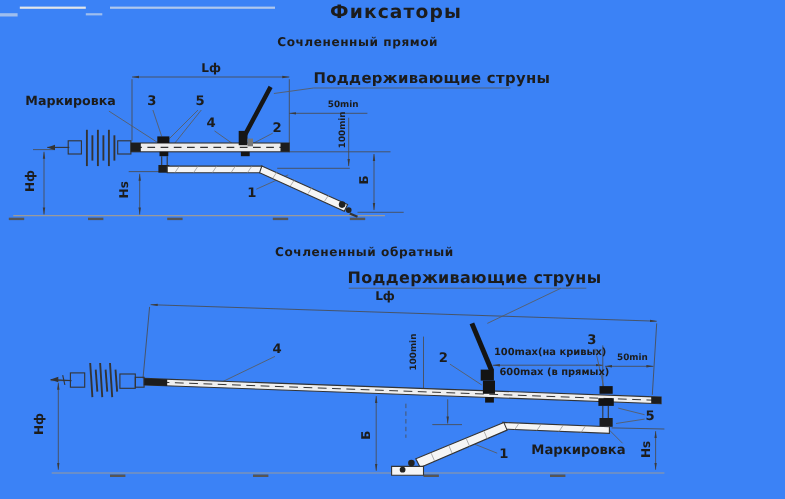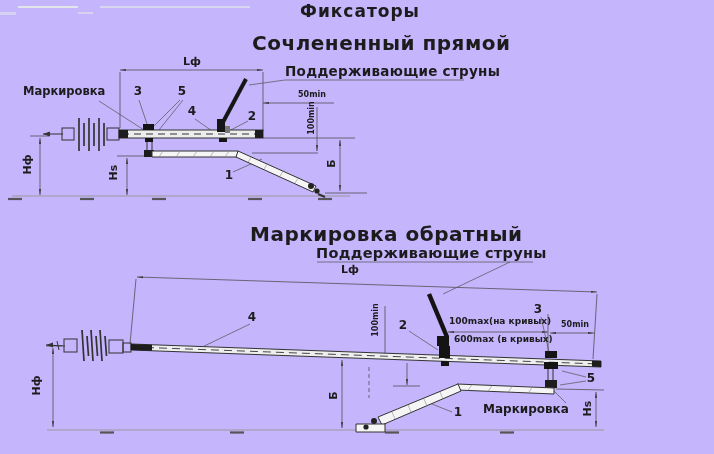--- a/index.html
+++ b/index.html
@@ -1,21 +1,21 @@
 <!DOCTYPE html>
 <html><head>
 <meta charset="utf-8">
 <style>
   html,body{margin:0;padding:0;background:#fff;}
-  #stage{position:relative;width:714px;height:454px;background:#c4b5fd;overflow:hidden;
+  #stage{position:relative;width:714px;height:454px;background:#3b82f6;overflow:hidden;
          font-family:"DejaVu Sans","Liberation Sans",sans-serif;color:#1c1c1c;}
   #drawing{position:absolute;left:0;top:0;}
   .lbl{position:absolute;white-space:nowrap;color:#1c1c1c;line-height:1;}
   .title{font-size:17px;font-weight:bold;letter-spacing:1px;text-align:center;}
-  .subtitle{font-size:20px;font-weight:bold;letter-spacing:.5px;}
+  .subtitle{font-size:11px;font-weight:bold;letter-spacing:.5px;}
   .note{font-size:13.5px;font-weight:600;letter-spacing:.3px;}
   .note-b{font-size:14.5px;font-weight:700;letter-spacing:.3px;}
   .mark{font-size:11.5px;font-weight:600;}
   .mark-b{font-size:12px;font-weight:700;}
   .part{font-size:12px;font-weight:bold;width:14px;text-align:center;}
   .dimtxt{font-size:8px;font-weight:bold;}
   .dimtxt2{font-size:9px;font-weight:bold;}
   .axis{font-size:11px;font-weight:bold;text-align:center;}
   .rot{transform:rotate(-90deg);transform-origin:center;}
   .ctr{text-align:center;}
@@ -278,25 +278,25 @@
   <div class="lbl dimtxt rot ctr" style="left:292px;top:114px;width:40px;">100min</div>
   <div class="lbl axis rot" style="left:321px;top:158px;width:20px;">Б</div>
   <div class="lbl axis rot" style="left:12px;top:159px;width:30px;">Нф</div>
   <div class="lbl axis rot" style="left:98px;top:167px;width:30px;">Нs</div>
   <div class="lbl part" style="left:131px;top:85px;">3</div>
   <div class="lbl part" style="left:175px;top:85px;">5</div>
   <div class="lbl part" style="left:185px;top:105px;">4</div>
   <div class="lbl part" style="left:245px;top:110px;">2</div>
   <div class="lbl part" style="left:222px;top:169px;">1</div>
 
-  <div class="lbl subtitle" style="left:250px;top:224px;">Маркировка обратный</div>
+  <div class="lbl subtitle" style="left:250px;top:224px;">Сочлененный обратный</div>
   <div class="lbl note-b" style="left:316px;top:246px;">Поддерживающие струны</div>
   <div class="lbl axis ctr" style="left:336px;top:264px;width:28px;">Lф</div>
   <div class="lbl dimtxt2" style="left:449px;top:317px;">100max(на кривых)</div>
-  <div class="lbl dimtxt2" style="left:454px;top:335px;">600max (в кривых)</div>
+  <div class="lbl dimtxt2" style="left:454px;top:335px;">600max (в прямых)</div>
   <div class="lbl dimtxt" style="left:561px;top:321px;">50min</div>
   <div class="lbl dimtxt rot ctr" style="left:354px;top:316px;width:44px;">100min</div>
   <div class="lbl axis rot" style="left:323px;top:390px;width:20px;">Б</div>
   <div class="lbl axis rot" style="left:21px;top:380px;width:30px;">Нф</div>
   <div class="lbl axis rot" style="left:572px;top:403px;width:30px;">Нs</div>
   <div class="lbl mark-b" style="left:483px;top:403px;">Маркировка</div>
   <div class="lbl part" style="left:245px;top:311px;">4</div>
   <div class="lbl part" style="left:396px;top:319px;">2</div>
   <div class="lbl part" style="left:531px;top:303px;">3</div>
   <div class="lbl part" style="left:451px;top:406px;">1</div>

